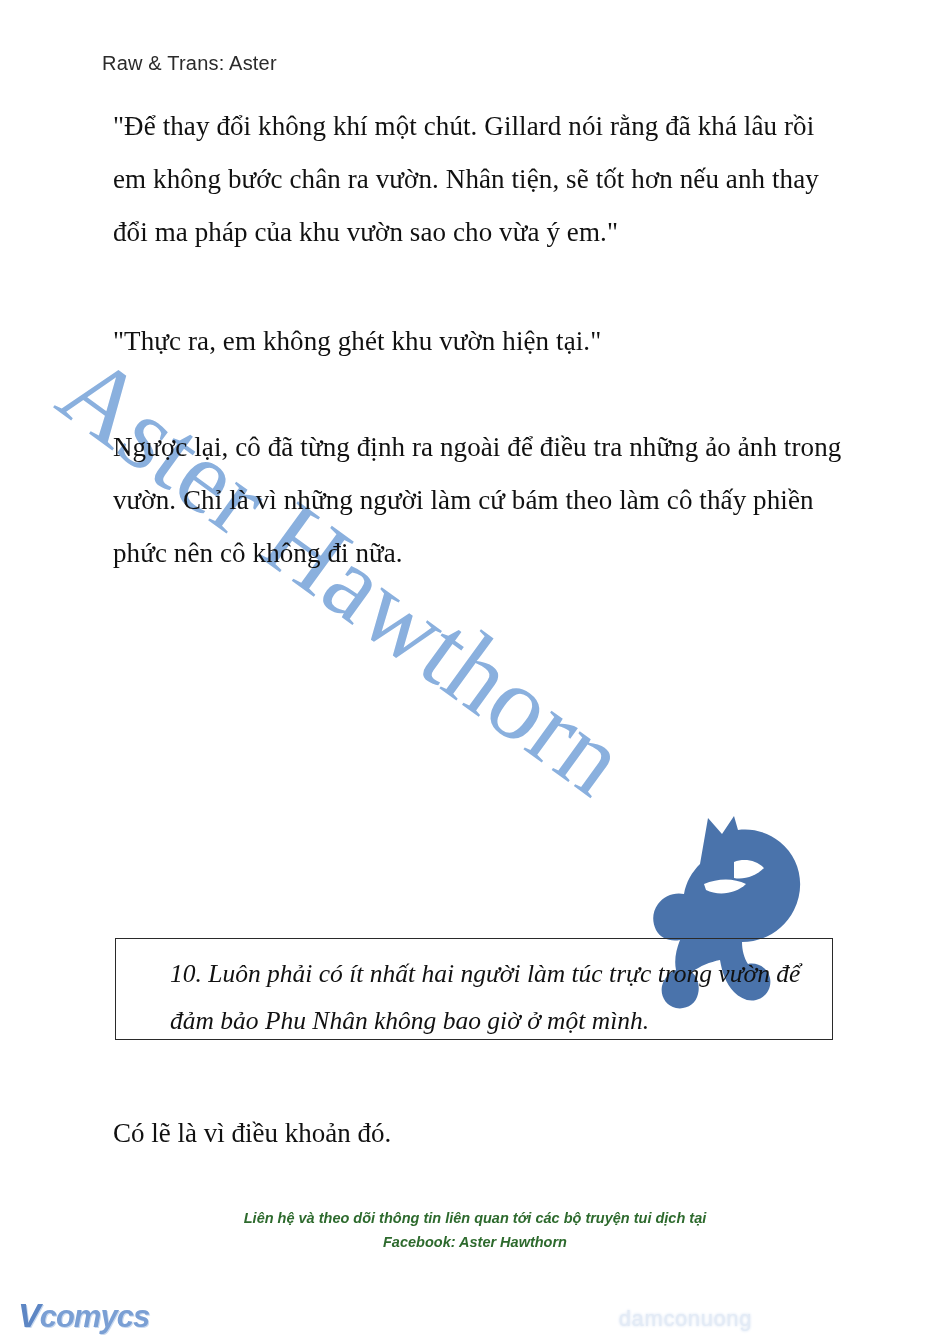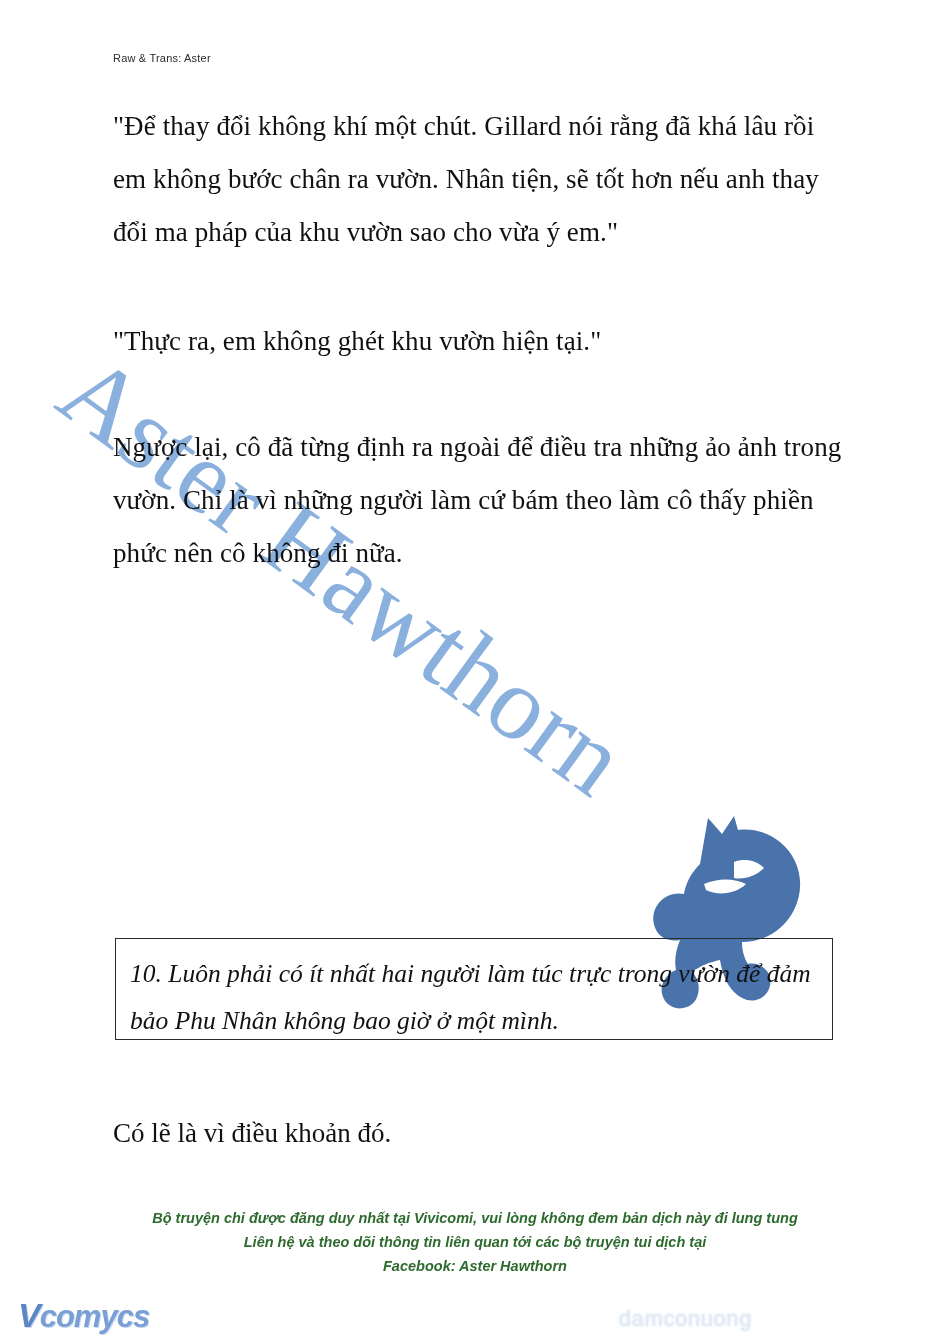--- a/index.html
+++ b/index.html
@@ -12,24 +12,24 @@
     width: 950px;
     height: 1343px;
     background: #ffffff;
     overflow: hidden;
     font-family: "Liberation Serif", "DejaVu Serif", serif;
   }
 
   
   .header {
     position: absolute;
-    left: 113px;
+    left: 102px;
     top: 52px;
     font-family: "Liberation Sans", "DejaVu Sans", sans-serif;
-    font-size: 11px;
+    font-size: 20px;
     color: #2b2b2b;
     letter-spacing: .2px;
     white-space: nowrap;
   }
 
   
   .watermark {
     position: absolute;
     left: 108px;
     top: 330px;
@@ -78,20 +78,21 @@
   .rule-box {
     position: absolute;
     left: 115px;
     top: 938px;
     width: 718px;
     height: 102px;
     border: 1.5px solid #2a2a2a;
     box-sizing: border-box;
     background: transparent;
     z-index: 5;
+    padding-left: 40px;
   }
   .rule-text {
     font-style: italic;
     font-size: 25.5px;
     line-height: 47px;
     color: #111111;
     padding: 11px 0 0 14px;
     margin: 0;
   }
 
@@ -197,21 +198,20 @@
     <div class="gap-c"></div>
   </div>
 
   <div class="rule-box">
     <p class="rule-text">10. Luôn phải có ít nhất hai người làm túc trực trong vườn để đảm bảo Phu Nhân không bao giờ ở một mình.</p>
   </div>
 
   <div class="trailing">Có lẽ là vì điều khoản đó.</div>
 
   <div class="credits">
-    <div>Bộ truyện chỉ được đăng duy nhất tại Vivicomi, vui lòng không đem bản dịch này đi lung tung</div>
     <div>Liên hệ và theo dõi thông tin liên quan tới các bộ truyện tui dịch tại</div>
     <div>Facebook: Aster Hawthorn</div>
   </div>
 
   <div class="bottom-bar">
     <div class="brand-logo"><span class="v-mark">V</span><span>comycs</span></div>
     <div class="right-tag">damconuong</div>
   </div>
 
 </div>

